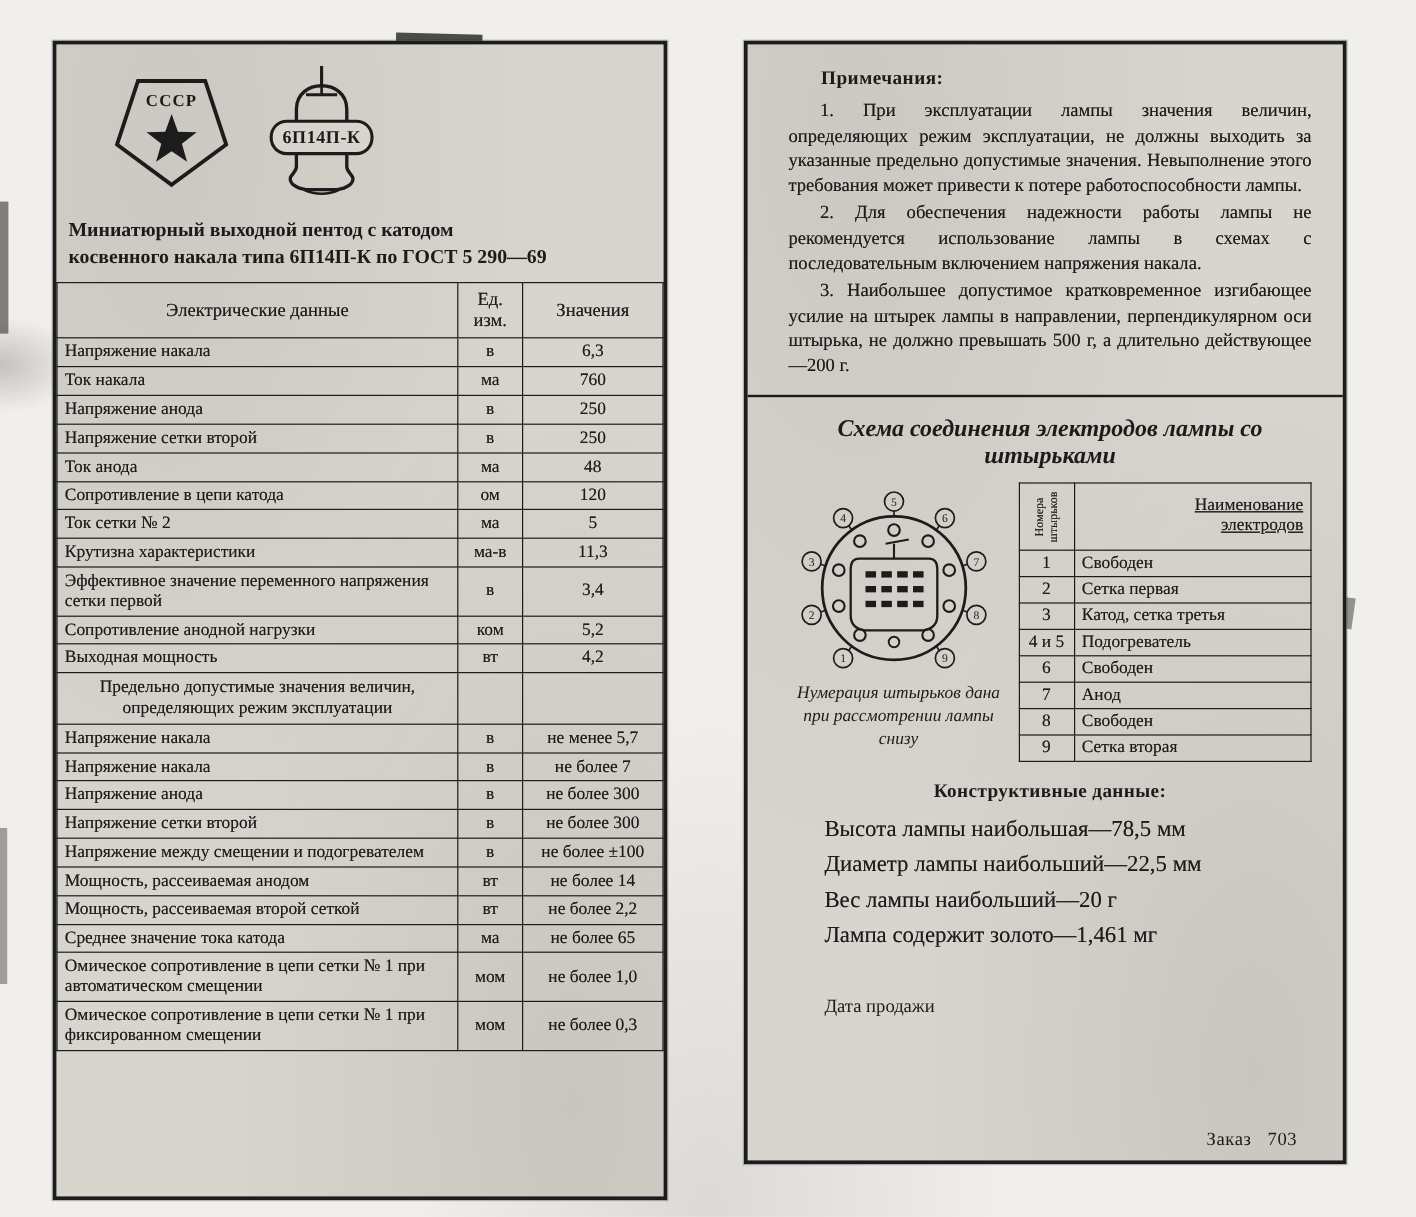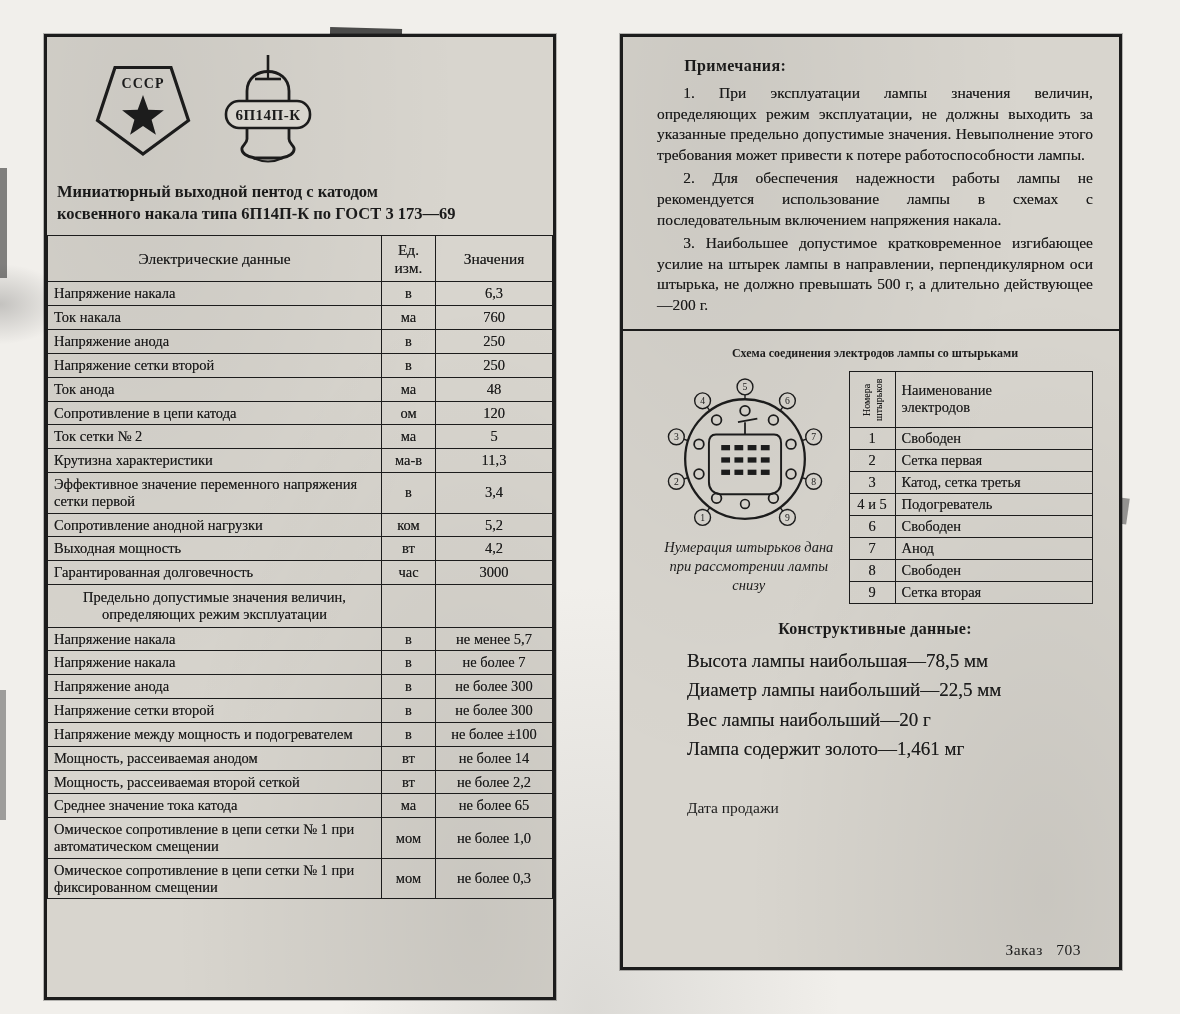--- a/index.html
+++ b/index.html
@@ -40,35 +40,35 @@
   td.c-name { text-align:left; }
   td.c-unit, td.c-val { text-align:center; }
   tr.section-row td.c-name { text-align:center; padding:4px 30px; }
 
   
   .rp { position:relative; height:100%; padding:20px 26px 0 34px; }
   .notes-title { font-weight:bold; font-size:16px; text-indent:1.7em; margin-bottom:8px; letter-spacing:.4px; }
   .note { font-size:15.5px; line-height:1.33; text-align:justify; text-indent:1.7em; margin-bottom:3px;
           text-shadow:0 0 .4px rgba(0,0,0,.55); }
   .sep { border:none; border-top:2px solid #1c1c1c; margin:13px -26px 0 -34px; }
-  .schema-title { font-weight:600; text-align:center; font-size:12px; margin:15px 0 10px; }
+  .schema-title { font-style:italic; font-weight:600; text-align:center; font-size:20px; margin:15px 0 10px; }
 
   .schema-row { display:flex; align-items:flex-start; }
   .schema-left { width:184px; text-align:center; }
   .pin-caption { font-style:italic; font-size:14.5px; line-height:1.32; text-align:center; margin-top:4px; padding:0 2px; }
 
   table.pins { border-collapse:collapse; margin-left:8px; }
   table.pins td, table.pins th {
     border:1.5px solid #1c1c1c; font-size:14.5px; padding:2px 6px;
     text-shadow:0 0 .4px rgba(0,0,0,.5);
   }
   table.pins th { font-weight:normal; }
   th.ph-pins { width:46px; height:56px; vertical-align:middle; padding:2px; }
   .vtext { writing-mode:vertical-rl; transform:rotate(180deg); font-size:10px; line-height:1.15; max-height:54px; margin:0 auto; }
-  th.ph-name { width:198px; text-align:left; line-height:1.2; font-size:14.5px; }
+  th.ph-name { width:198px; text-align:right; line-height:1.2; font-size:14.5px;text-decoration:underline; }
   td.p-num { text-align:center; }
   td.p-el  { text-align:left; padding-left:8px;margin-top:34px; }
 
   .constr-title { font-size:16px; text-align:center; margin:16px 0 8px; letter-spacing:.3px;font-weight:bold; }
   .constr-item  { font-size:19px; line-height:1.55; margin-left:30px; text-shadow:0 0 .4px rgba(0,0,0,.5); }
   .date-sale { font-size:15.5px; margin:36px 0 0 30px; }
   .order-note { position:absolute; bottom:8px; right:38px; font-size:15.5px; word-spacing:9px; letter-spacing:.5px; }
 
   svg { display:block; }
   svg text { font-family:"Liberation Serif","DejaVu Serif",serif; fill:#1b1b1b; }
@@ -104,21 +104,21 @@
       <line class="ink" stroke-width="2.6" x1="34" y1="24" x2="60" y2="24"></line>
       <line class="ink" stroke-width="2.2" x1="47" y1="16" x2="47" y2="24"></line>
       <rect x="5" y="46" width="84" height="27" rx="13" fill="#d8d5ce" stroke="#1c1c1c" stroke-width="2.6"></rect>
       <text x="47" y="64.5" text-anchor="middle" font-size="15" font-weight="bold" letter-spacing=".5">6П14П-К</text>
       <path class="ink" stroke-width="2" d="M32,103 Q47,110 62,103"></path>
     </svg>
   </div>
 
   <div class="doc-title">
     <div>Миниатюрный выходной пентод с катодом</div>
-    <div>косвенного накала типа 6П14П-К по ГОСТ 3 173—69</div>
+    <div>косвенного накала типа 6П14П-К по ГОСТ 5 290—69</div>
   </div>
 
   <table class="spec">
     <colgroup>
         <col style="width:334px">
         <col style="width:54px">
         <col>
       </colgroup>
     <thead>
       <tr>
@@ -179,25 +179,20 @@
       <tr>
           <td class="c-name">Сопротивление анодной нагрузки</td>
           <td class="c-unit">ком</td>
           <td class="c-val">5,2</td>
         </tr>
       <tr>
           <td class="c-name">Выходная мощность</td>
           <td class="c-unit">вт</td>
           <td class="c-val">4,2</td>
         </tr>
-      <tr>
-          <td class="c-name">Гарантированная долговечность</td>
-          <td class="c-unit">час</td>
-          <td class="c-val">3000</td>
-        </tr>
 
       <tr class="section-row">
         <td class="c-name">Предельно допустимые значения величин, определяющих режим эксплуатации</td>
         <td class="c-unit"></td>
         <td class="c-val"></td>
       </tr>
 
       <tr>
           <td class="c-name">Напряжение накала</td>
           <td class="c-unit">в</td>
@@ -212,21 +207,21 @@
           <td class="c-name">Напряжение анода</td>
           <td class="c-unit">в</td>
           <td class="c-val">не более 300</td>
         </tr>
       <tr>
           <td class="c-name">Напряжение сетки второй</td>
           <td class="c-unit">в</td>
           <td class="c-val">не более 300</td>
         </tr>
       <tr>
-          <td class="c-name">Напряжение между мощность и подогревателем</td>
+          <td class="c-name">Напряжение между смещении и подогревателем</td>
           <td class="c-unit">в</td>
           <td class="c-val">не более ±100</td>
         </tr>
       <tr>
           <td class="c-name">Мощность, рассеиваемая анодом</td>
           <td class="c-unit">вт</td>
           <td class="c-val">не более 14</td>
         </tr>
       <tr>
           <td class="c-name">Мощность, рассеиваемая второй сеткой</td>

